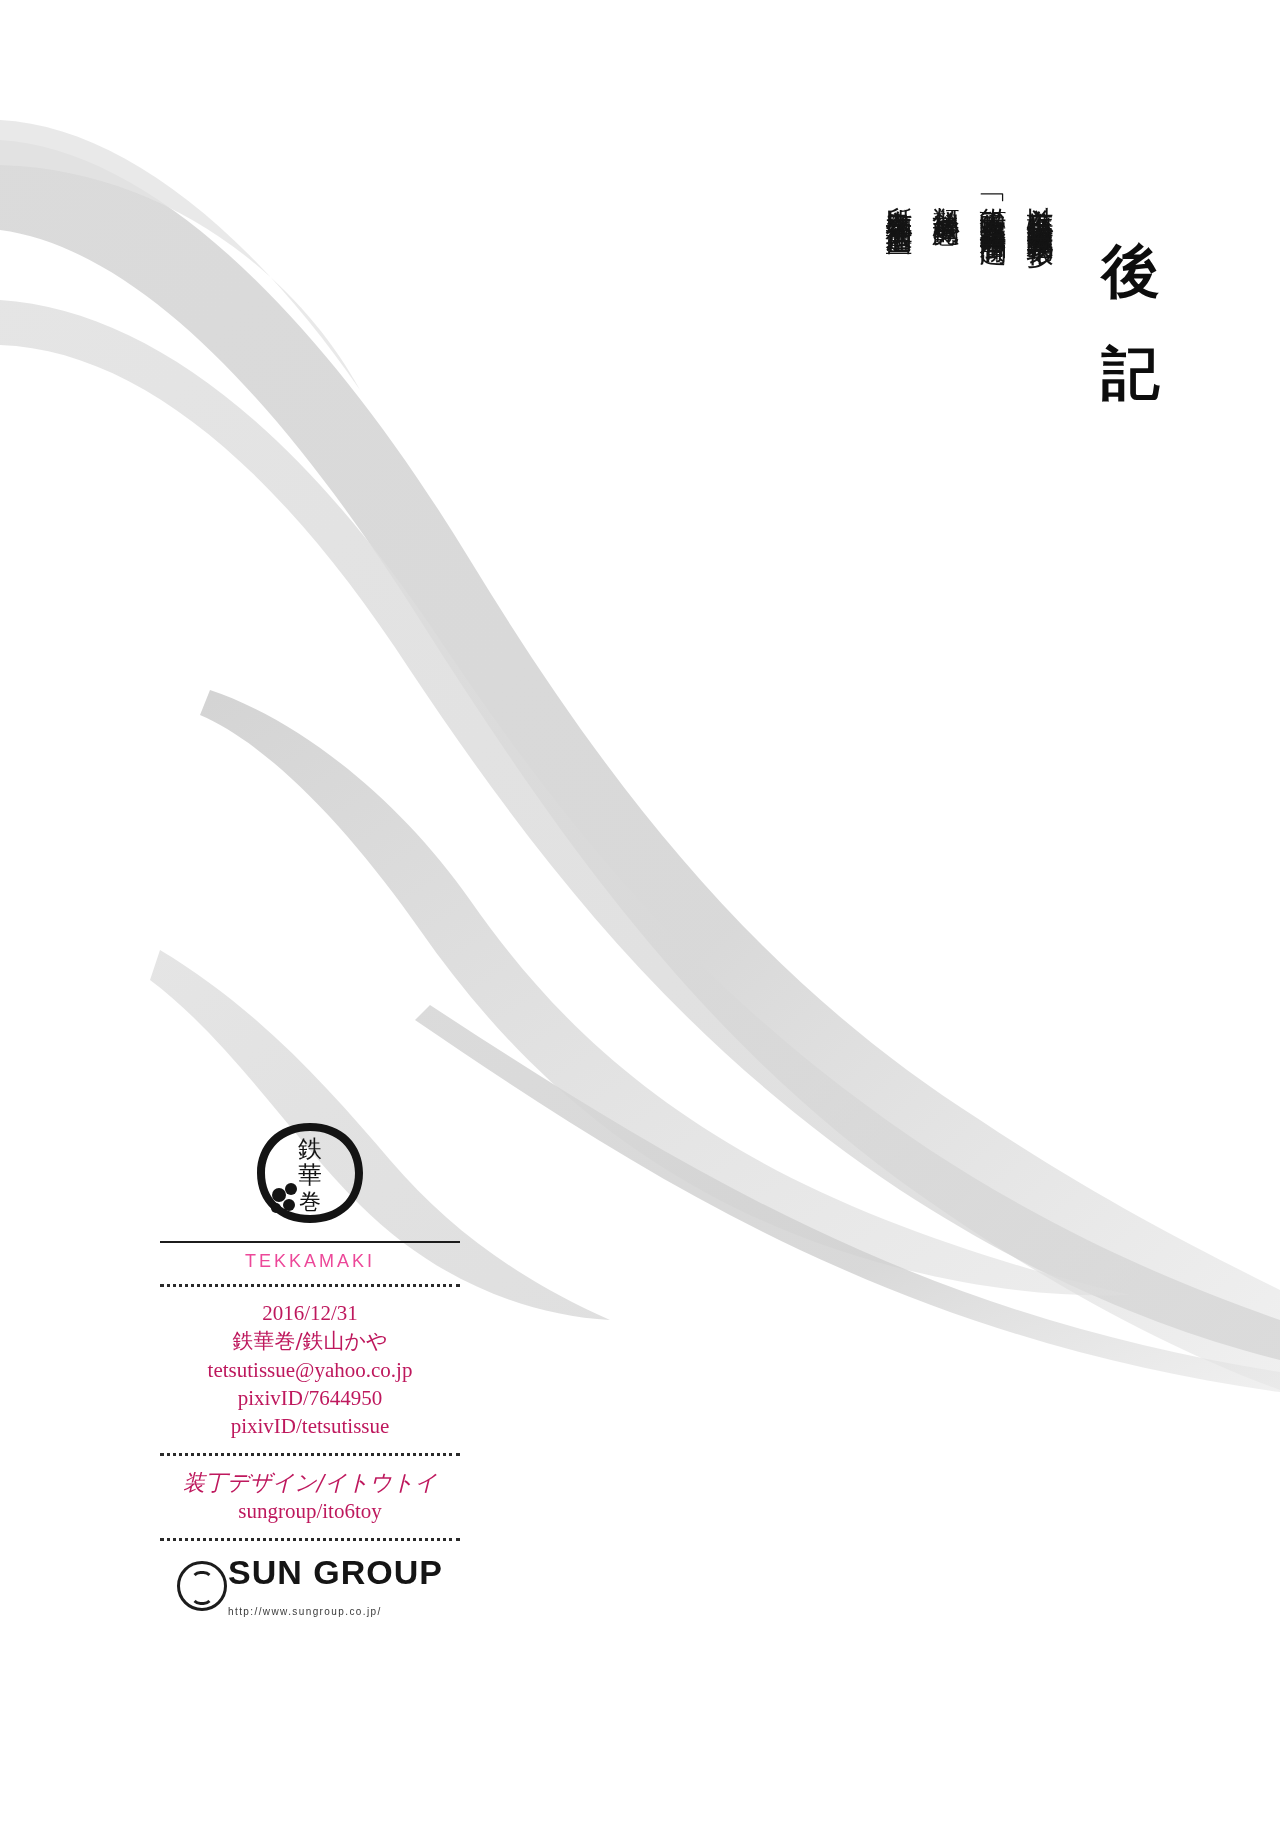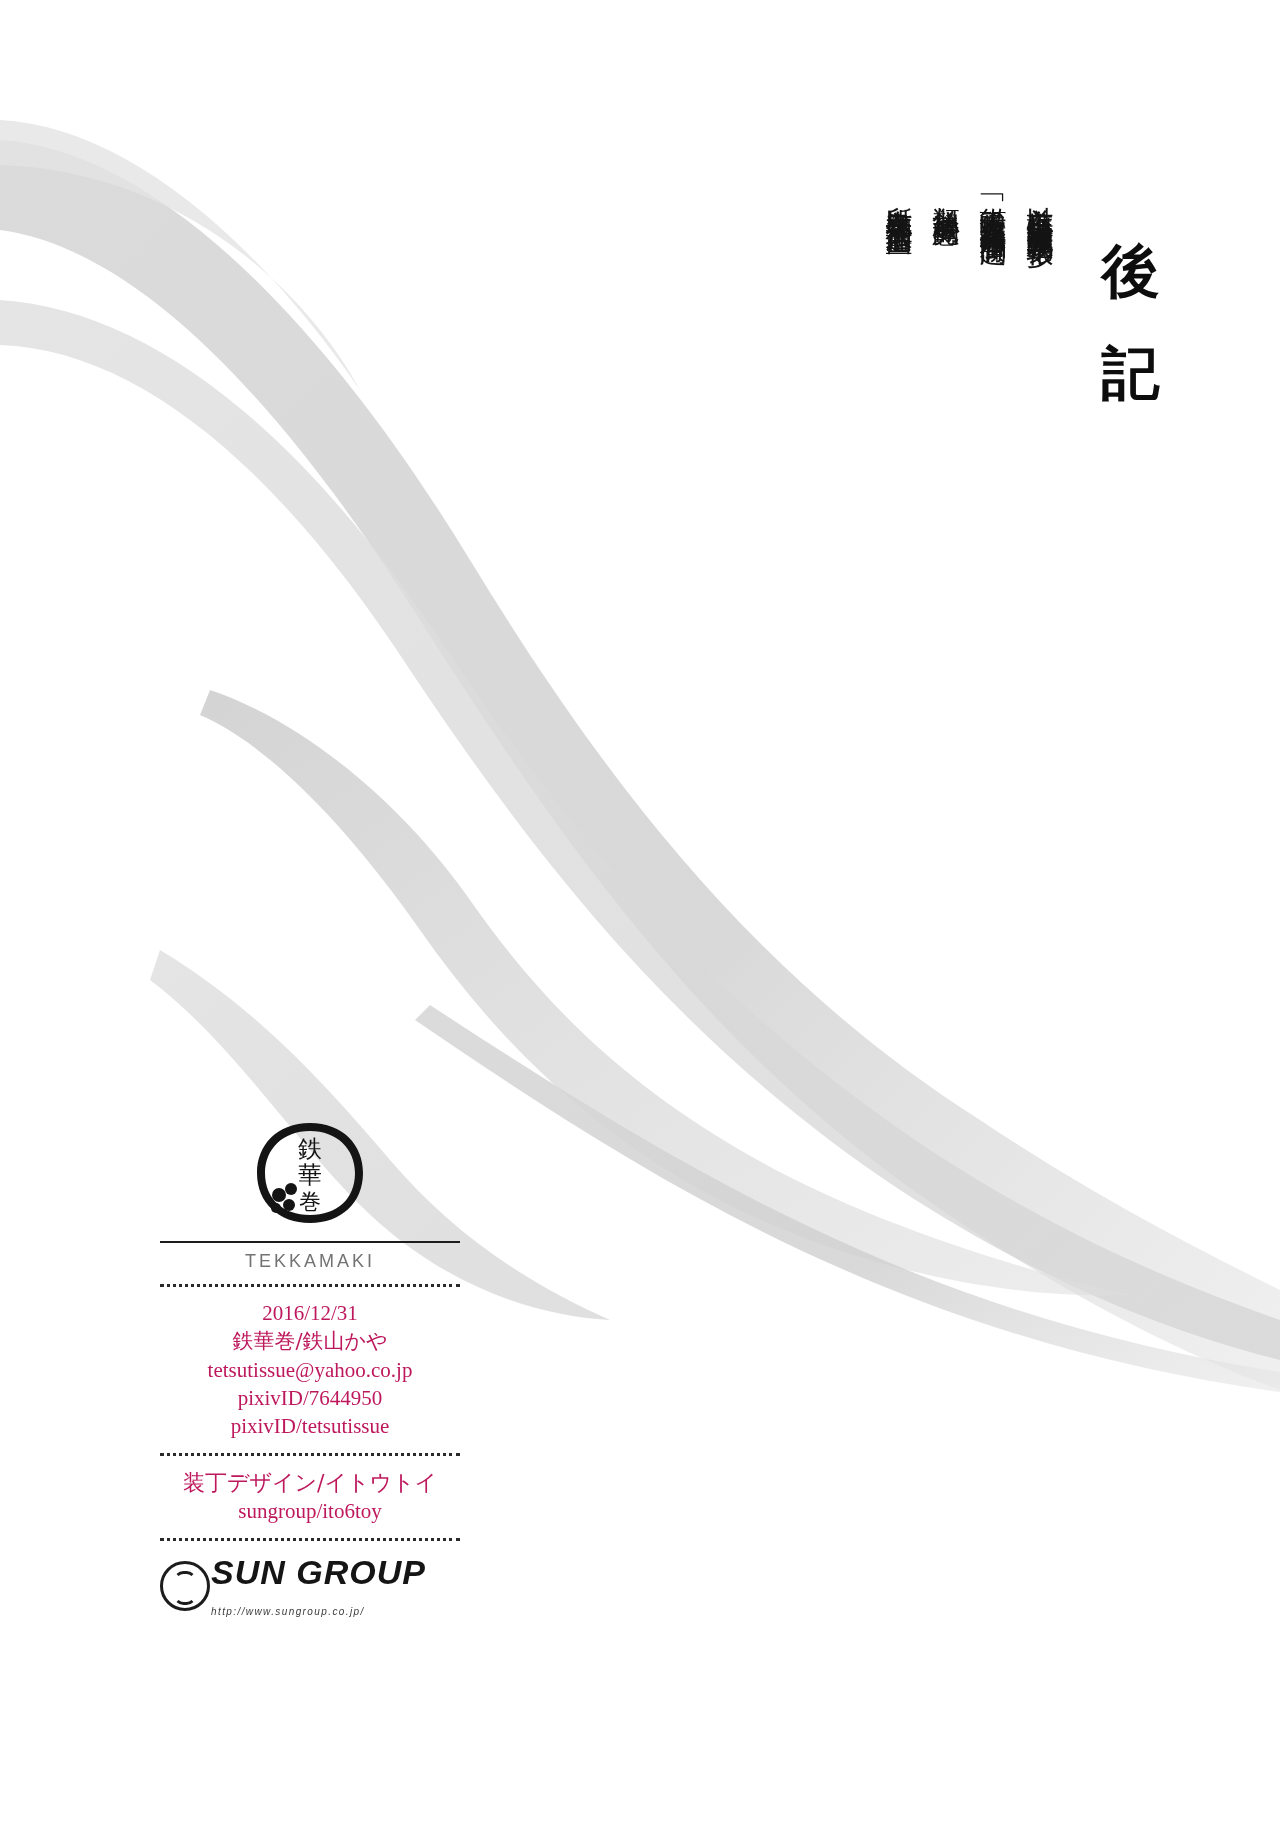--- a/index.html
+++ b/index.html
@@ -68,21 +68,21 @@
   #logo-mark {
     width: 122px;
     height: 122px;
     margin: 0 auto;
     position: relative;
   }
   #brand-name {
     font-family: "Liberation Sans", sans-serif;
     font-size: 18px;
     letter-spacing: 3px;
-    color: #737373;
+    color: #ec4899;
     margin-top: 8px;
   }
   .rule-solid {
     border-top: 2px solid #1c1c1c;
     margin: 4px 0 6px 0;
   }
   .rule-dotted {
     border-top: 3px dotted #2a2a2a;
     margin: 12px 0 12px 0;
   }
@@ -90,29 +90,29 @@
     font-family: "Liberation Serif", serif;
     font-size: 21px;
     line-height: 1.35;
     color: #be185d;
   }
   .info-line.jp {
     font-family: "DejaVu Serif", "Liberation Serif", serif;
     font-size: 21px;
     text-align: center;
   }
-  #design-block .info-line.jp { font-size: 22px; }
+  #design-block .info-line.jp { font-size: 22px; font-style: italic; }
 
   
   #sungroup {
     display: flex;
     align-items: center;
+    justify-content: center;
     gap: 1px;
     margin-top: 14px;
-    font-style: italic;
   }
   #sg-mark {
     width: 44px;
     height: 44px;
     border-radius: 50%;
     border: 3px solid #1c1c1c;
     position: relative;
     flex: none;
   }
   #sg-mark::before {

